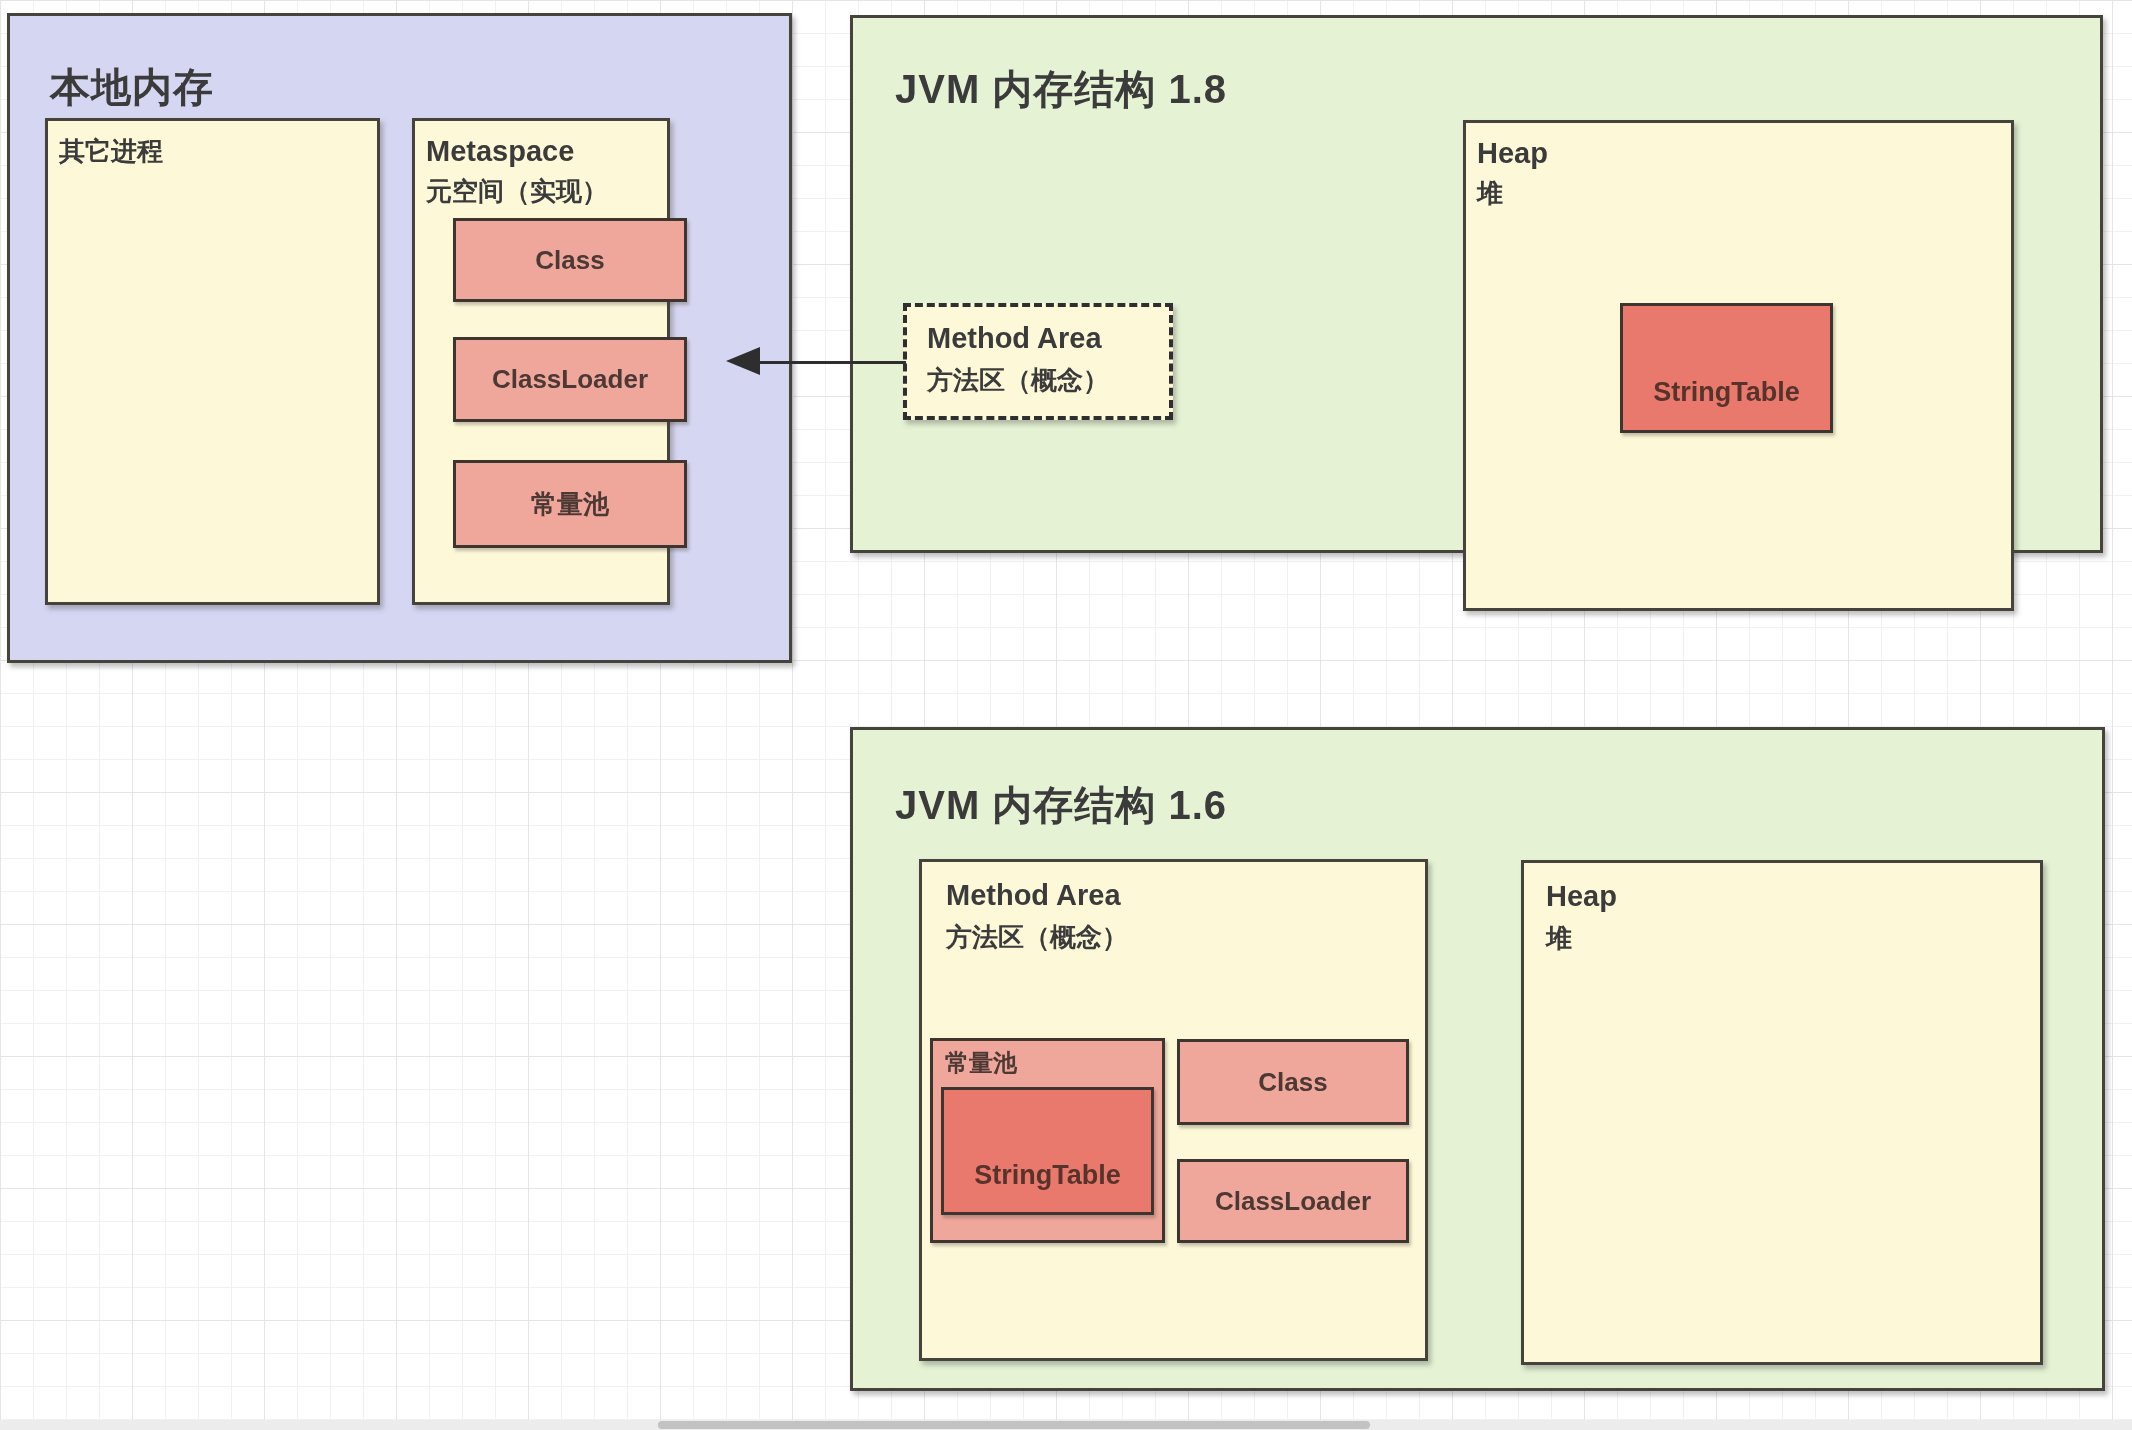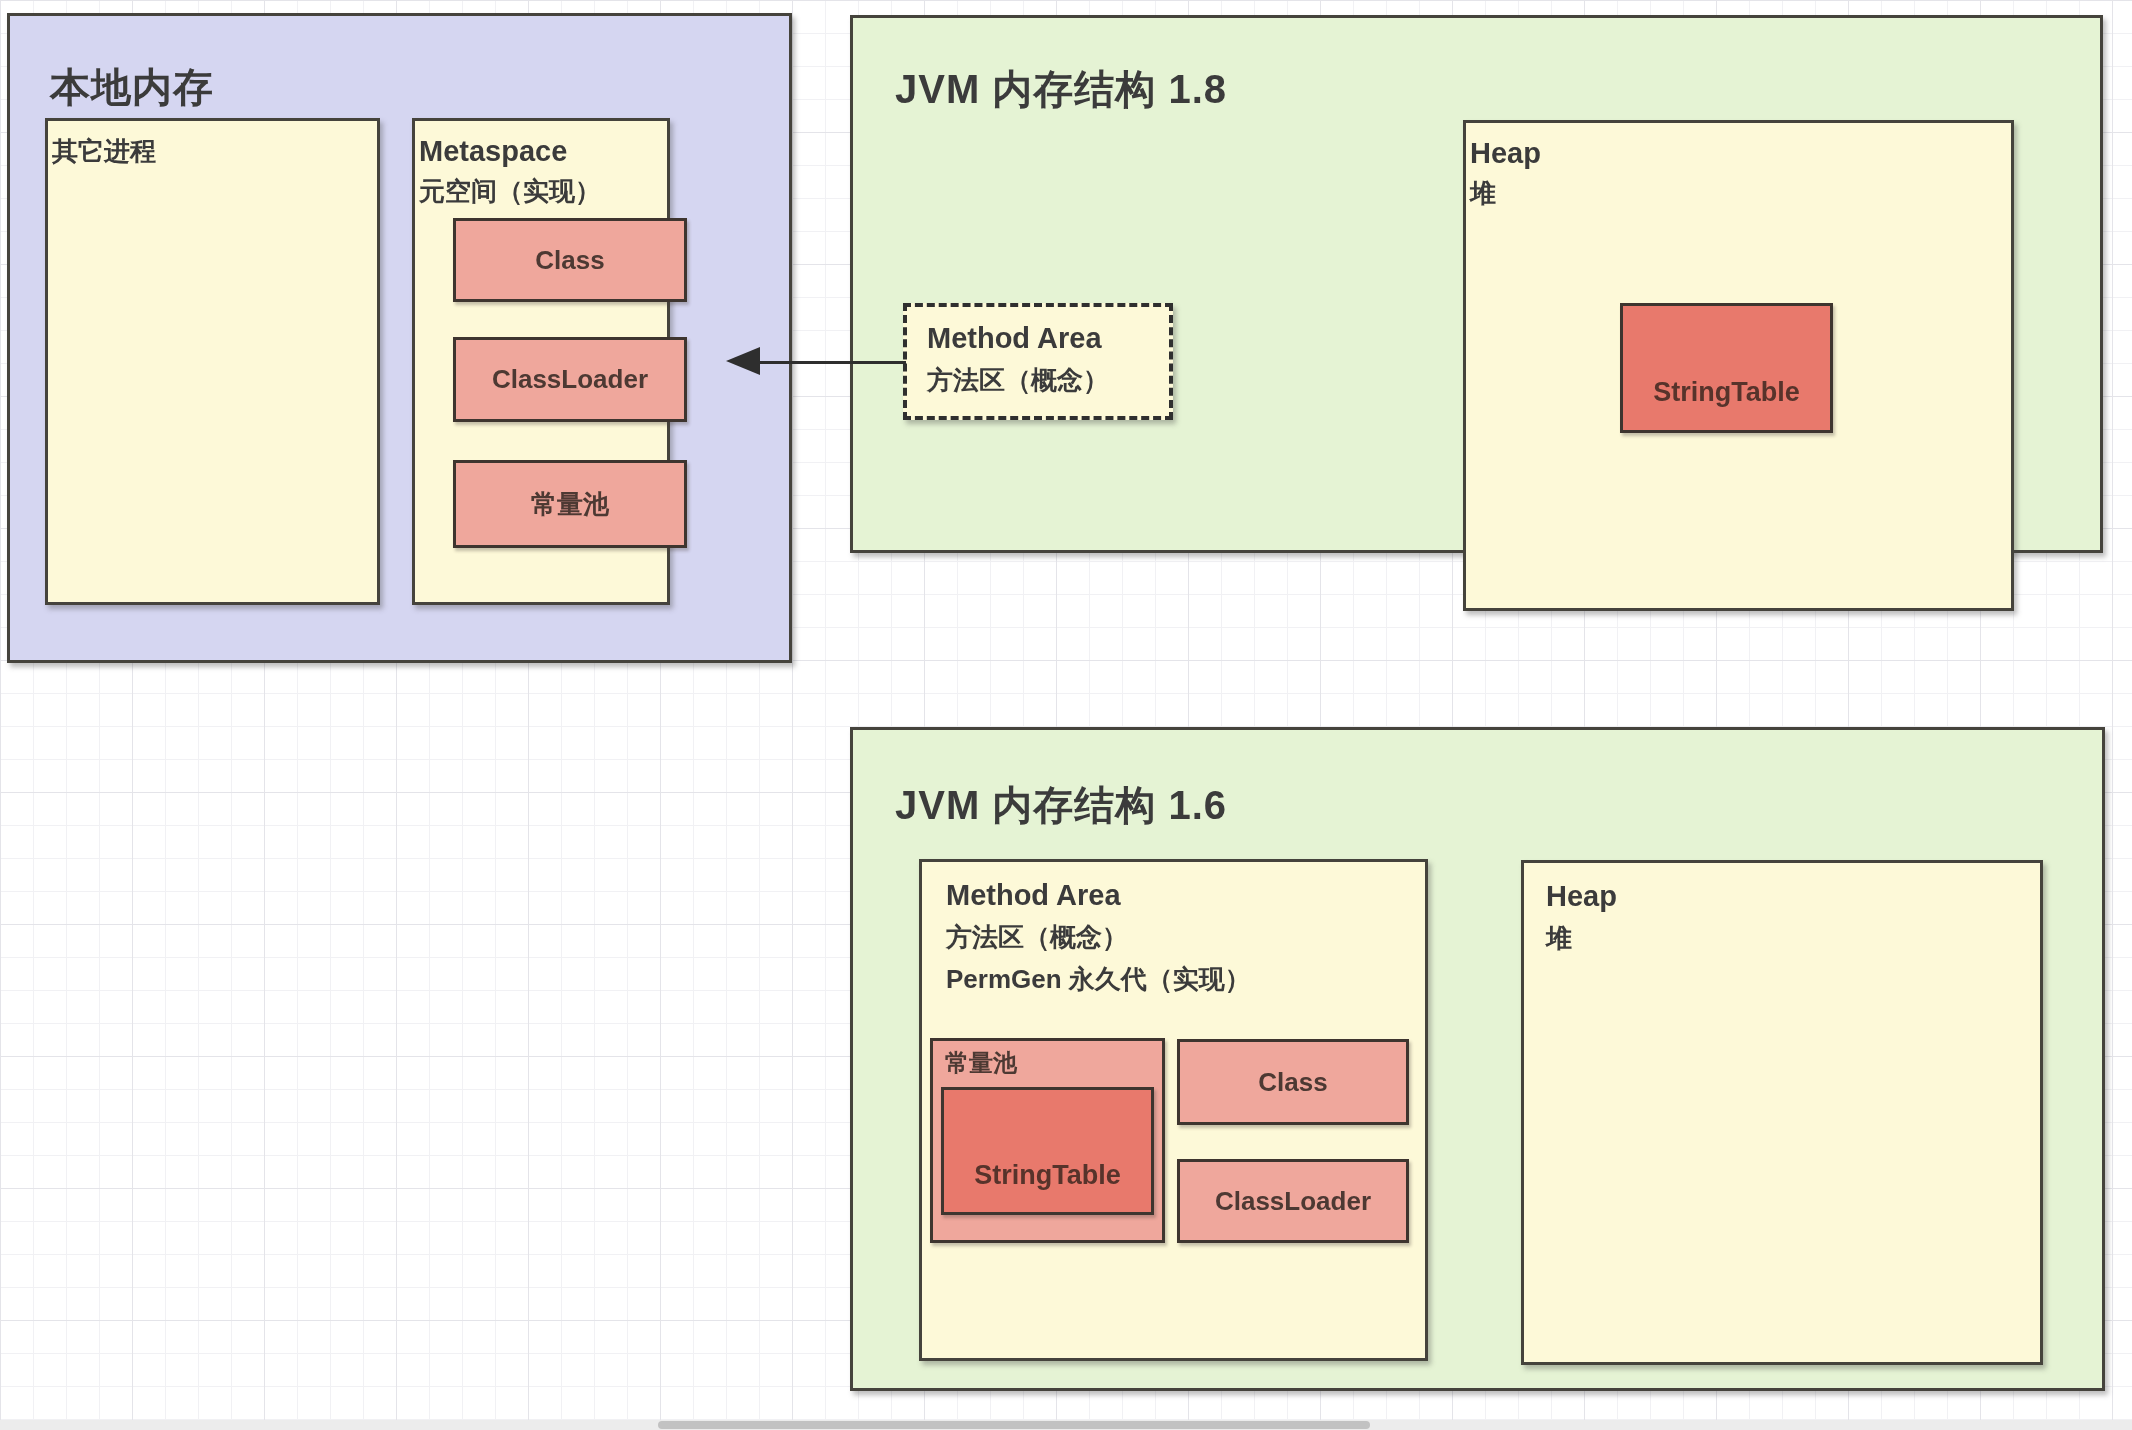--- a/index.html
+++ b/index.html
@@ -40,21 +40,21 @@
            display:flex;align-items:center;justify-content:center;
            box-shadow:2px 3px 3px rgba(70,60,55,.3);}
   .redbox{background:var(--red);border:3px solid var(--pink-border);
           display:flex;align-items:center;justify-content:center;
           box-shadow:2px 3px 3px rgba(70,60,55,.3);}
   .t-title{font-size:40px;font-weight:bold;color:var(--tdark);letter-spacing:1px;}
   .t-head{font-size:29px;font-weight:bold;color:var(--tdark);}
   .t-sub{font-size:26px;font-weight:bold;color:var(--tdark);}
   .t-pink{font-size:26px;font-weight:bold;color:var(--tmaroon);}
   .t-red{font-size:27px;font-weight:bold;color:var(--tred);margin-top:48px;}
-  .hdr-block{position:absolute;left:0;top:0;width:100%;padding:10px 0 0 4px;line-height:40px;}
+  .hdr-block{position:absolute;left:0;top:0;width:100%;padding:10px 0 0 11px;line-height:40px;}
   .dashed{position:absolute;background:var(--yellow);border:4px dashed #2f2f2f;
           padding:10px 0 0 20px;line-height:42px;}
   .arrow-line{position:absolute;height:3px;background:#2e2e2e;}
   .arrow-head{position:absolute;width:0;height:0;
               border-top:14px solid transparent;border-bottom:14px solid transparent;
               border-right:34px solid #2e2e2e;}
   .sb-track{position:absolute;background:#ececec;}
   .sb-thumb{position:absolute;background:#c2c2c2;border-radius:4px;}
 </style>
 </head>
@@ -110,21 +110,20 @@
   <div class="arrow-line" style="left:756px;top:361px;width:150px;"></div>
   <div class="arrow-head" style="left:726px;top:347px;"></div>
 
   <div class="box green shadow" style="left:850px;top:727px;width:1255px;height:664px;">
     <div class="abs t-title" style="left:42px;top:48px;">JVM 内存结构 1.6</div>
 
     <div class="box yellow shadow" style="left:66px;top:129px;width:509px;height:502px;">
       <div class="hdr-block" style="padding:12px 0 0 24px;line-height:42px;">
         <div class="t-head">Method Area</div>
         <div class="t-sub">方法区（概念）</div>
-        <div class="t-sub">PermGen 永久代（实现）</div>
       </div>
 
       <div class="pinkbox" style="left:8px;top:176px;width:235px;height:205px;position:absolute;
                                   display:block;">
         <div class="t-pink" style="padding:6px 0 0 12px;font-size:24px;">常量池</div>
         <div class="redbox" style="left:8px;top:46px;width:213px;height:128px;position:absolute;">
           <span class="t-red">StringTable</span>
         </div>
       </div>
 

